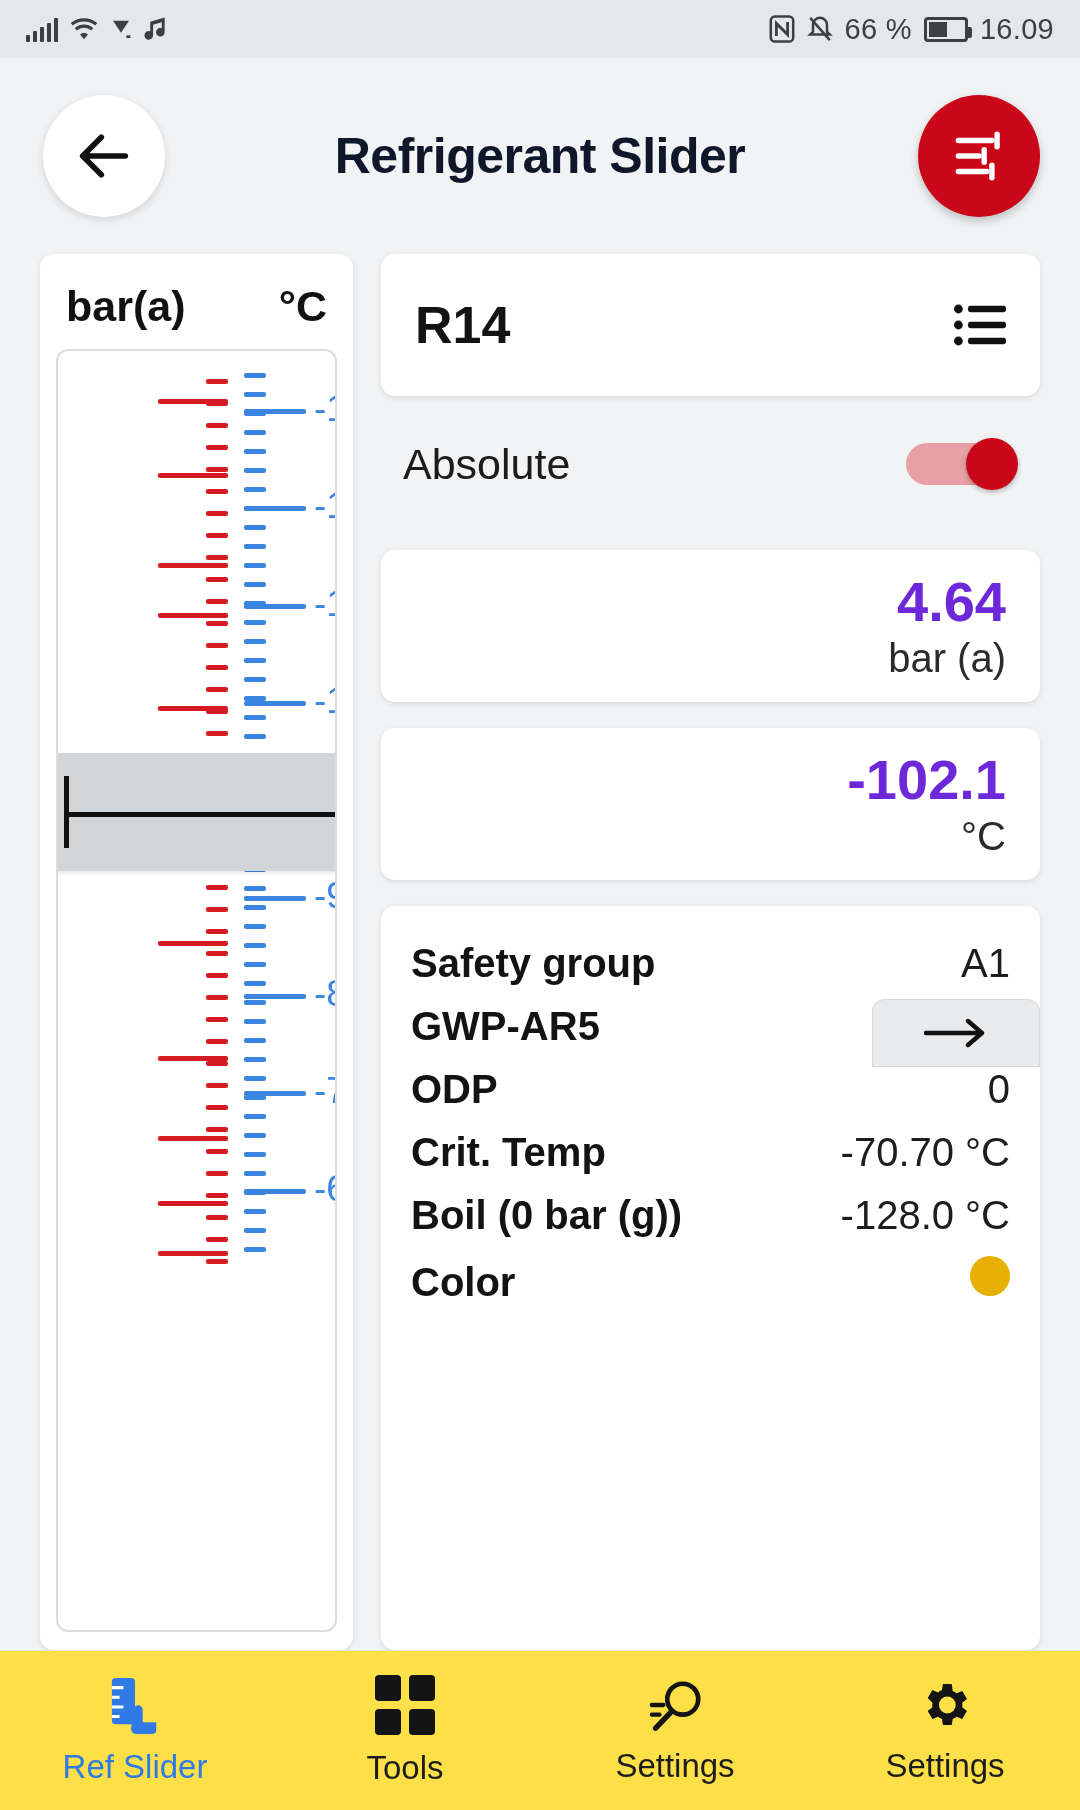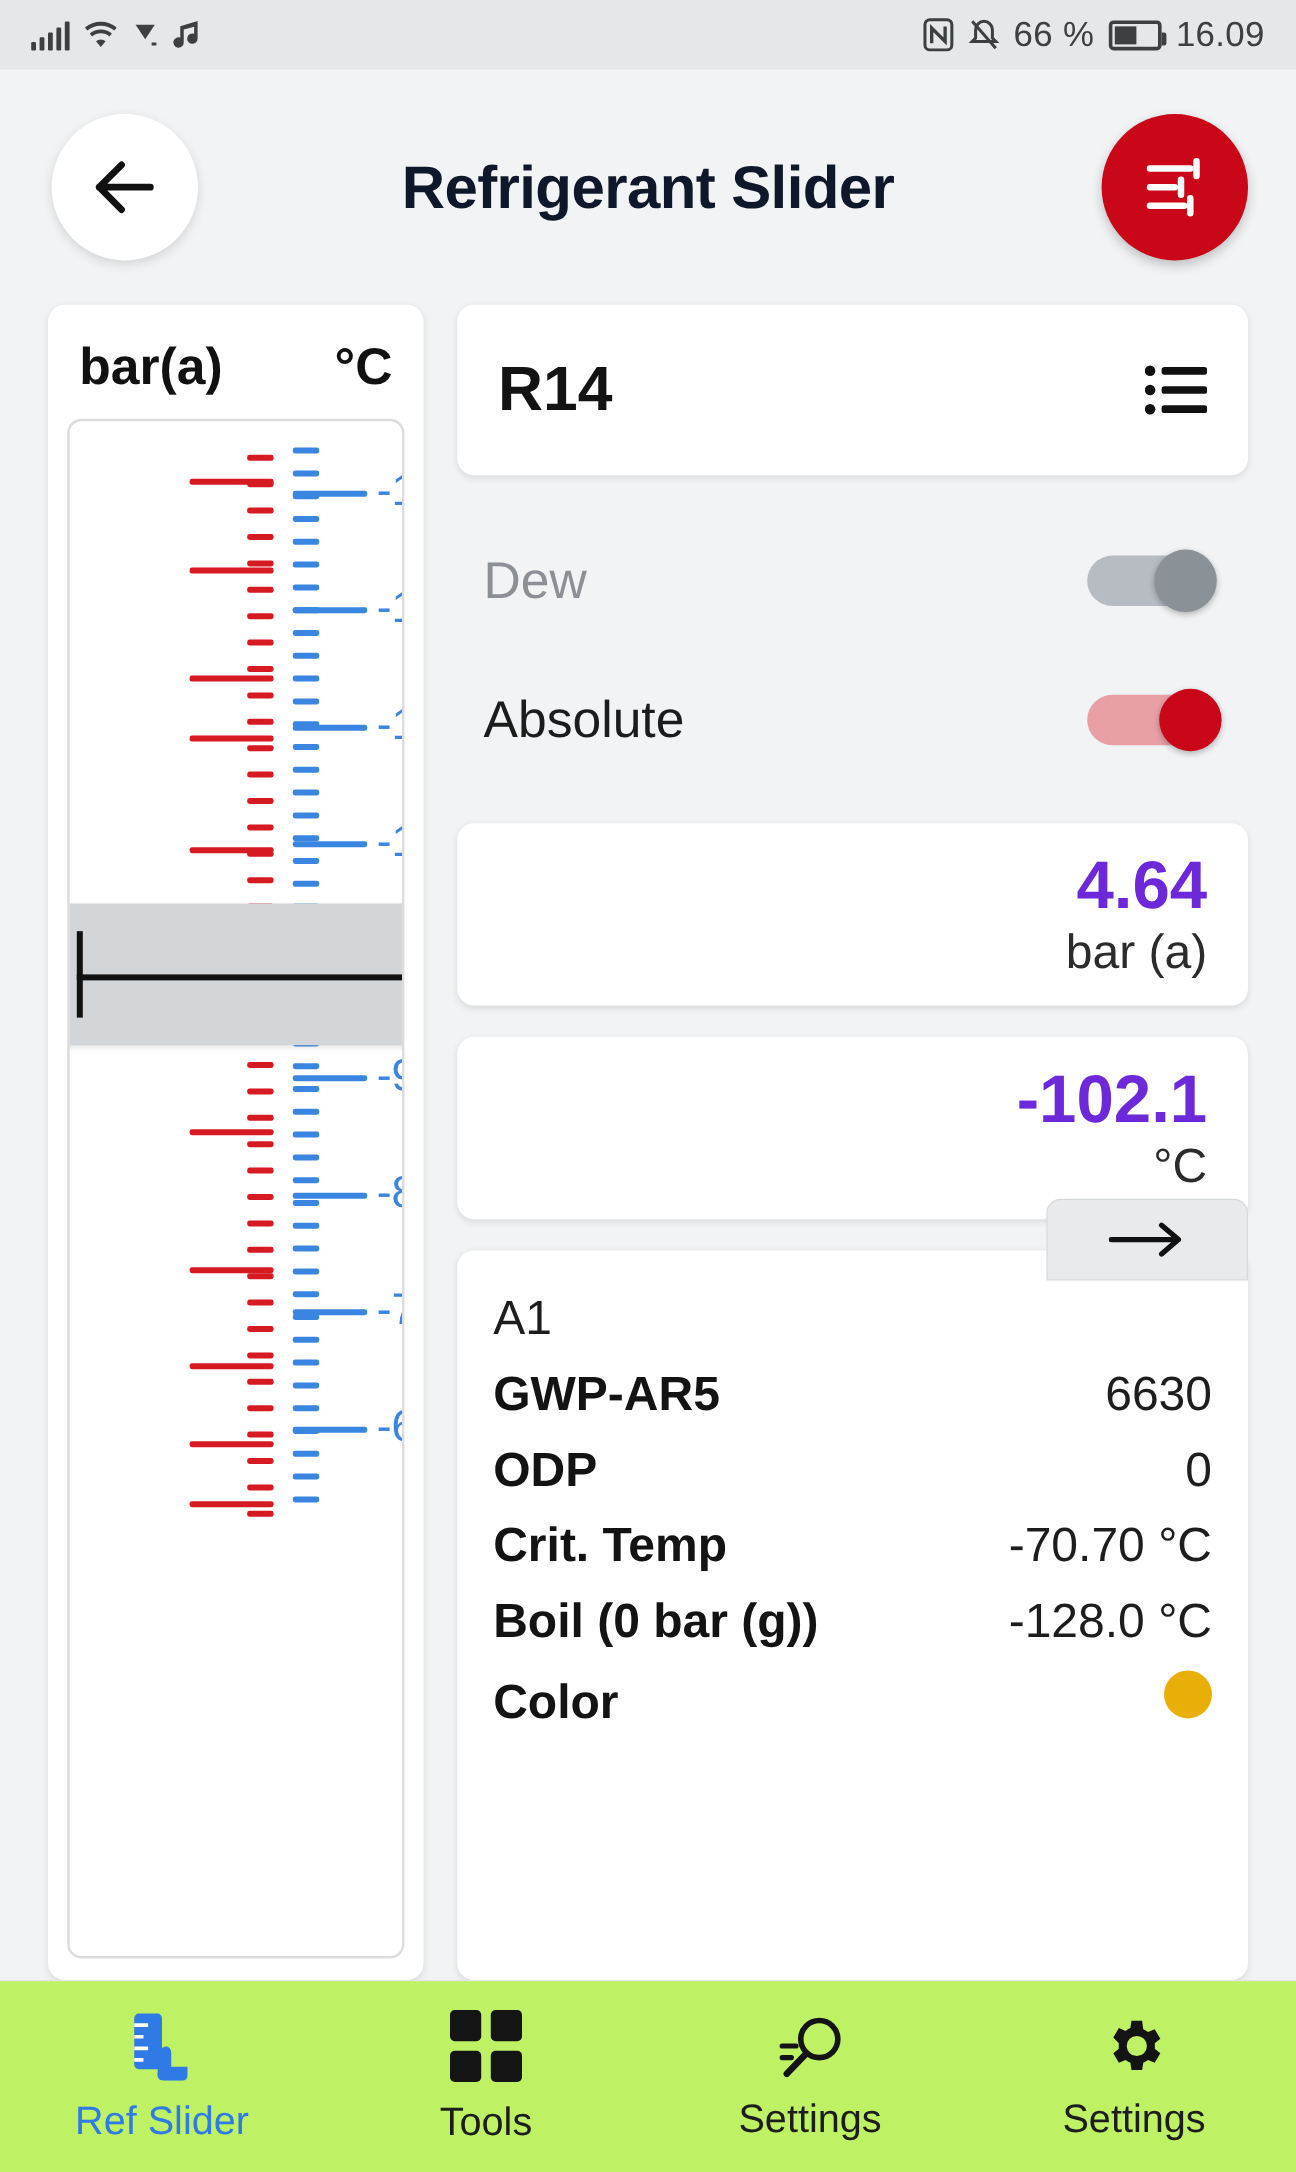--- a/index.html
+++ b/index.html
@@ -163,21 +163,21 @@
     display:flex; justify-content:space-between; align-items:baseline;
     padding:9px 0; font-size:40px;
   }
   .prop-key{font-weight:bold; color:#131313;}
   .prop-val{color:#1d1d1d;}
   .color-dot{width:40px;height:40px;border-radius:50%;display:inline-block;}
 
   
   .bottomnav{
     position:absolute; left:0; right:0; bottom:0; height:160px;
-    background:#bef264; border-top:1px solid #e2e4e6;
+    background:#fde047; border-top:1px solid #e2e4e6;
     display:flex; align-items:center;
   }
   .nav-item{
     flex:1; display:flex; flex-direction:column; align-items:center; gap:14px;
   }
   .nav-label{font-size:33px; color:#1d1d1d;}
   .nav-item.active .nav-label{color:#2f7ae5;}
   .grid-ico{display:grid; grid-template-columns:repeat(2,26px); grid-gap:8px;}
   .grid-ico i{display:block;width:26px;height:26px;background:#141414;border-radius:4px;}
 </style>
@@ -602,27 +602,20 @@
           <circle cx="2.2" cy="3" r="2.2"></circle>
             <rect x="7" y="1.4" width="19" height="3.2" rx="1.2"></rect>
           <circle cx="2.2" cy="11" r="2.2"></circle>
             <rect x="7" y="9.4" width="19" height="3.2" rx="1.2"></rect>
           <circle cx="2.2" cy="19" r="2.2"></circle>
             <rect x="7" y="17.4" width="19" height="3.2" rx="1.2"></rect>
         </g>
       </svg>
     </div>
 
-    <div class="toggle-row" style="margin-top:14px;">
-      <span class="toggle-label off">Dew</span>
-      <span class="switch off">
-        <span class="track"></span>
-        <span class="knob"></span>
-      </span>
-    </div>
 
     <div class="toggle-row" style="margin-top:-6px;">
       <span class="toggle-label on">Absolute</span>
       <span class="switch on">
         <span class="track"></span>
         <span class="knob"></span>
       </span>
     </div>
 
     <div class="card value-card" style="margin-top:12px;">
@@ -636,20 +629,21 @@
     </div>
 
     <div class="arrow-btn" style="top:745px;">
       <svg width="64" height="32" viewBox="0 0 32 16">
         <path d="M1 8h28M22 2l7 6-7 6" fill="none" stroke="#111" stroke-width="2.2" stroke-linecap="round" stroke-linejoin="round"></path>
       </svg>
     </div>
 
     <div class="card props-card" id="props">
         <div class="prop-row">
+          <span class="prop-key">Safety group</span>
           <span class="prop-val">A1</span>
         </div>
         <div class="prop-row">
           <span class="prop-key">GWP-AR5</span>
           <span class="prop-val">6630</span>
         </div>
         <div class="prop-row">
           <span class="prop-key">ODP</span>
           <span class="prop-val">0</span>
         </div>

